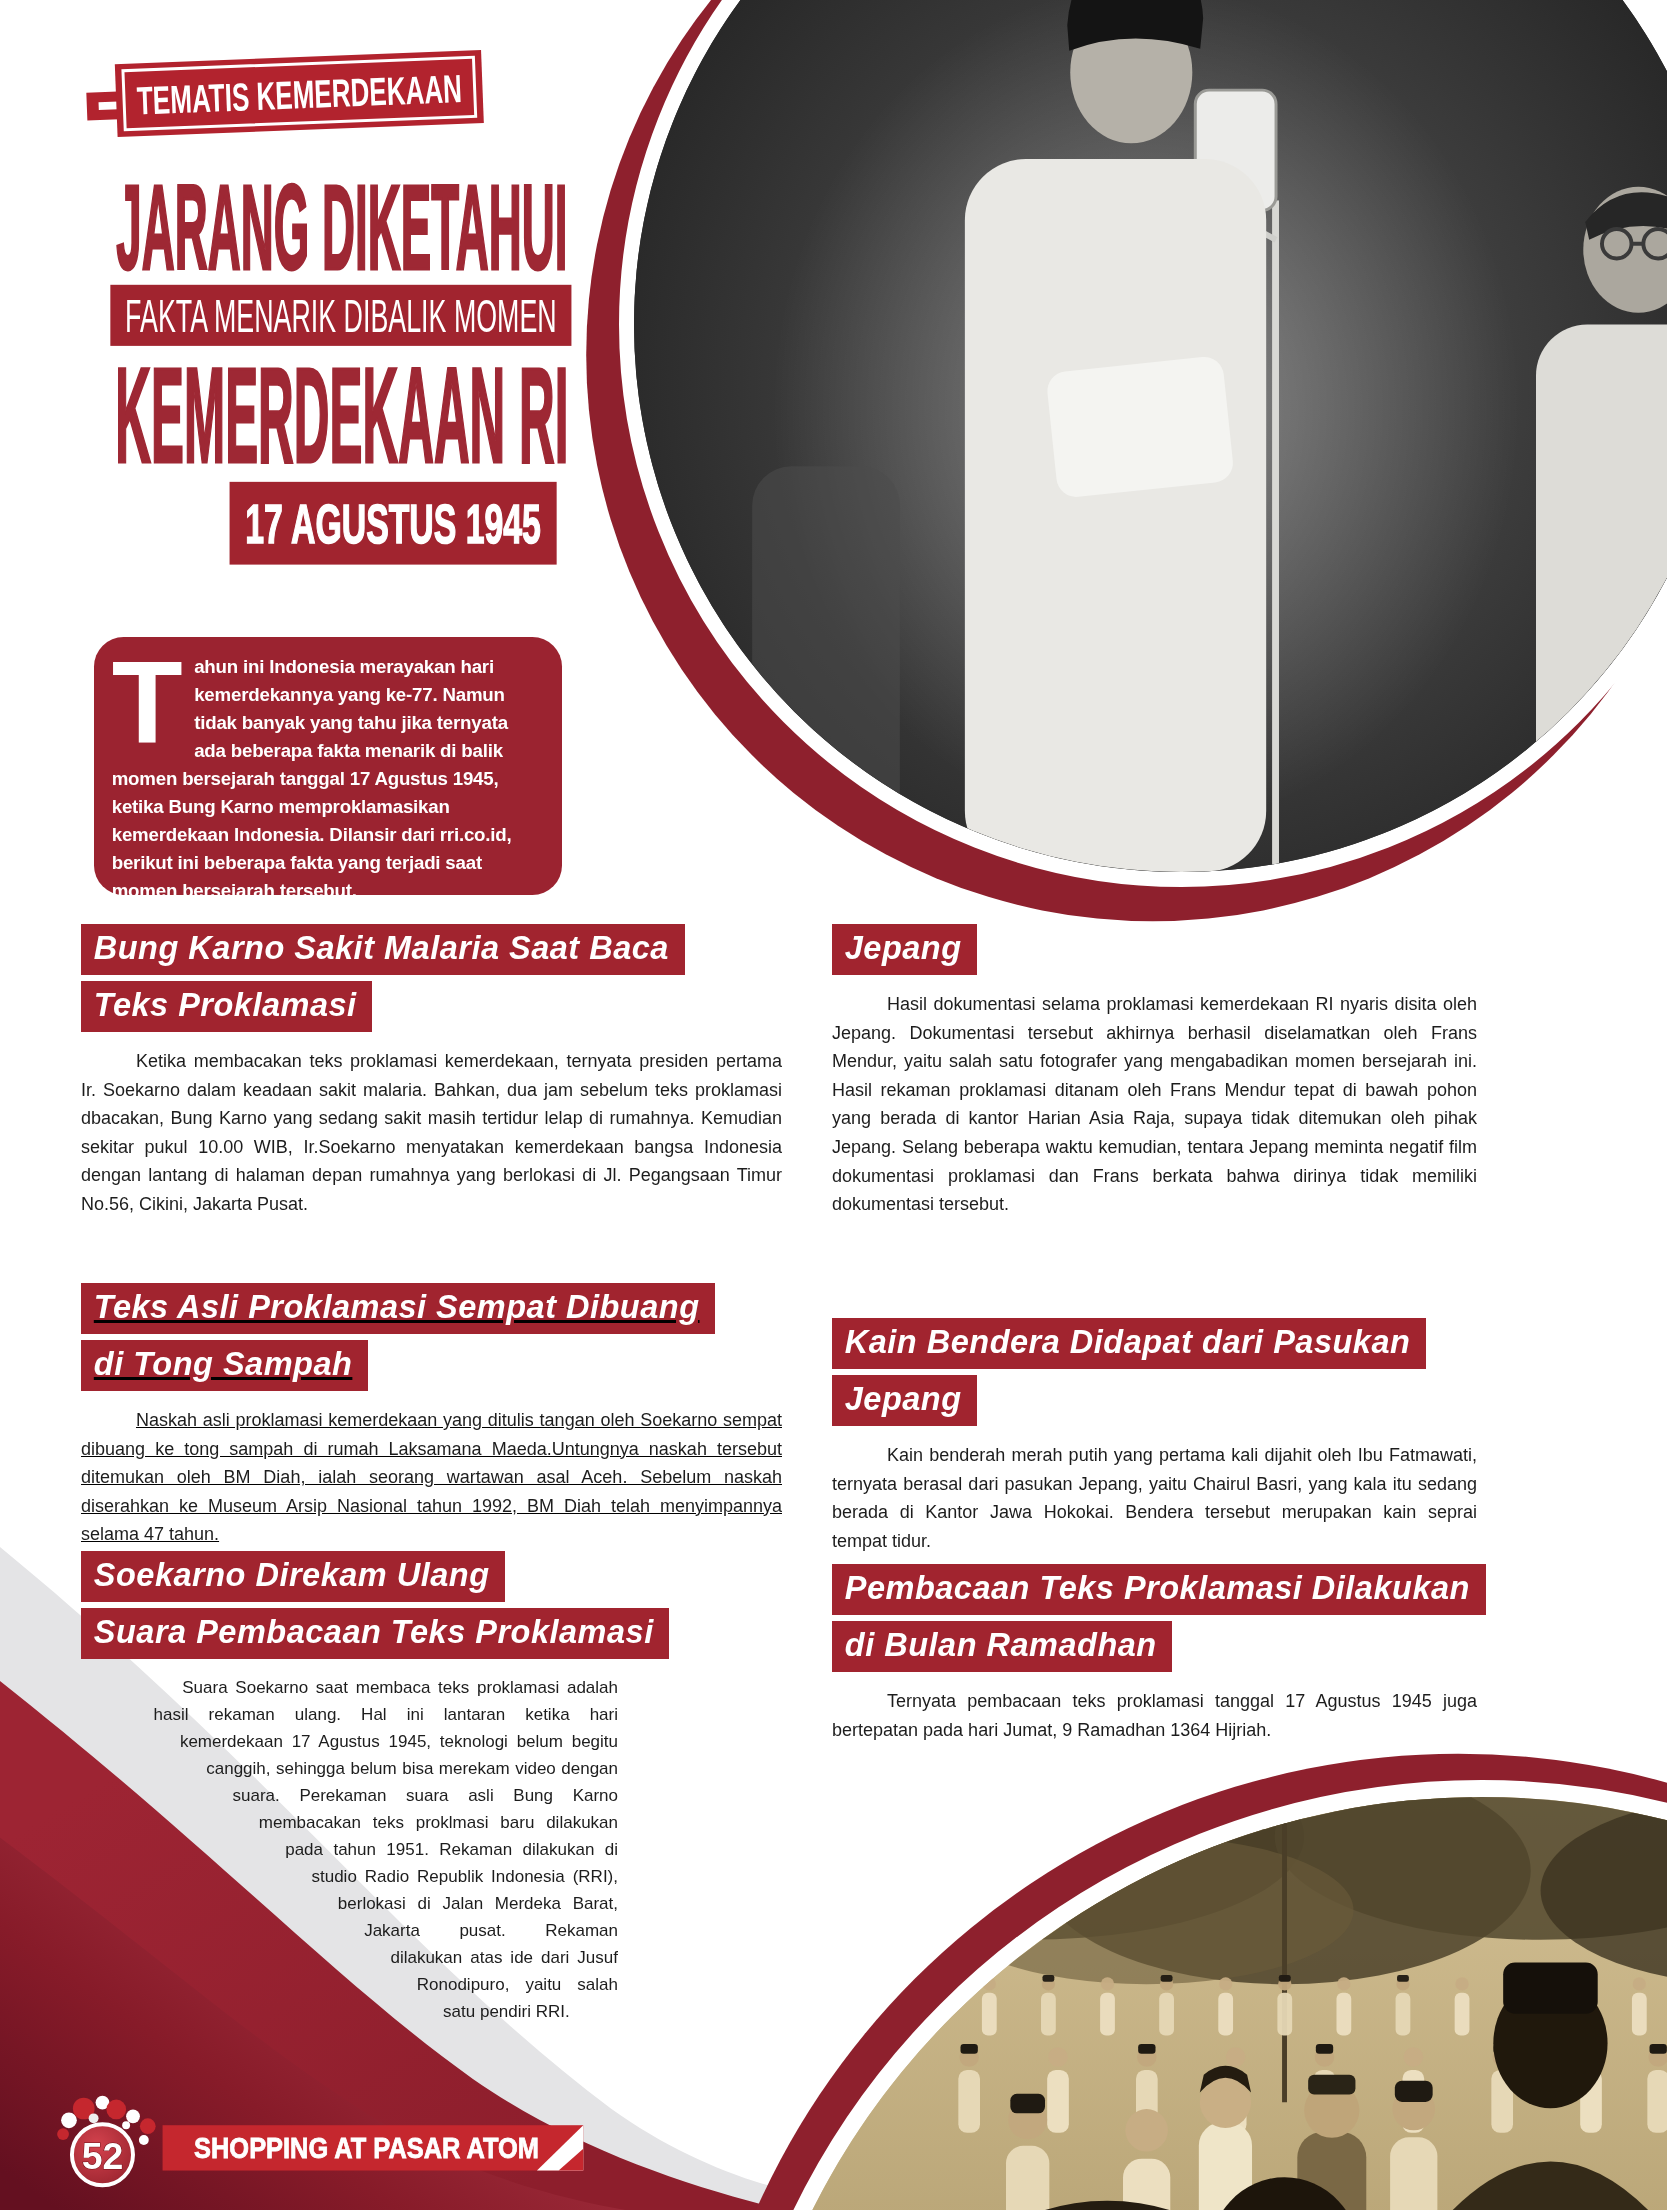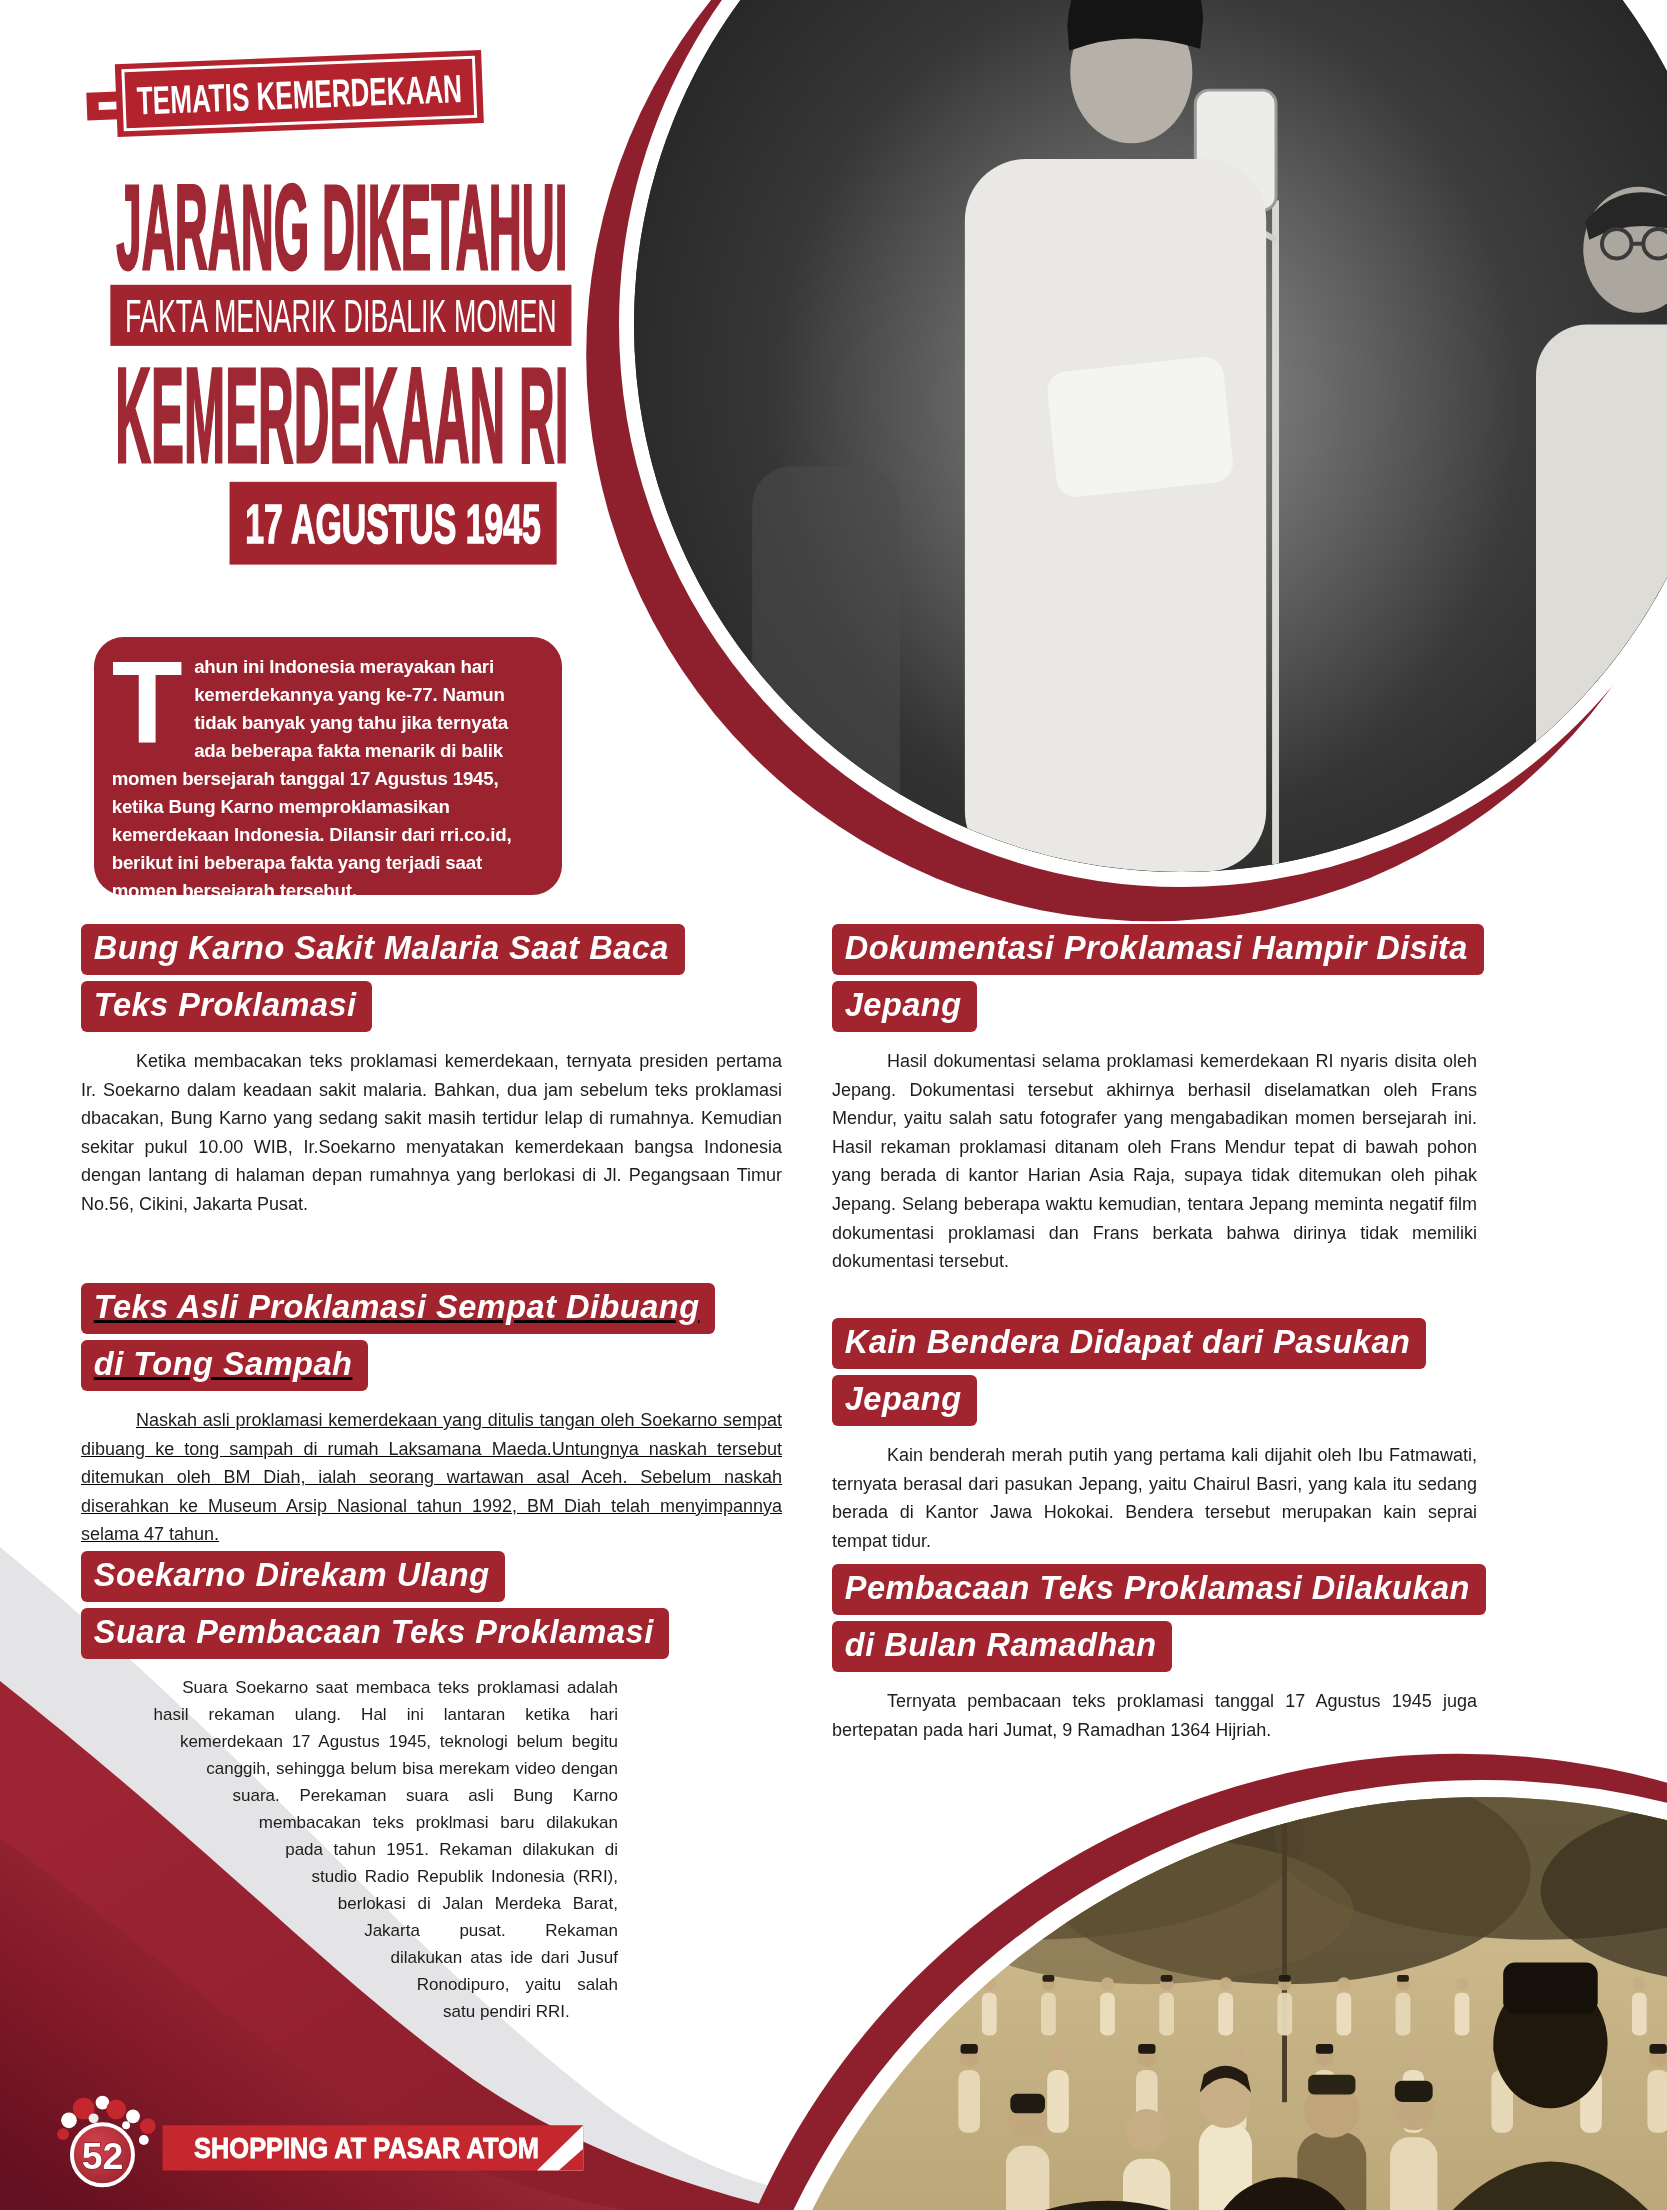--- a/index.html
+++ b/index.html
@@ -21,21 +21,21 @@
   .intro-box{left:94px;top:637px;width:468px;height:258px;background:#9b2330;border-radius:29.6px;
              color:#fff;padding:0;}
   .intro-text{margin:0;padding:15.8px 19.7px 0 17.7px;font-size:18.7px;line-height:28px;font-weight:bold;
               color:#fff;letter-spacing:-0.2px;}
   .dropcap{float:left;font-size:116px;line-height:85px;font-weight:bold;margin:7.9px 11.8px 0 0;}
 
   
   .sec{position:absolute;}
   .sec-bar{display:table;background:#a1242f;color:#fff;font-style:italic;font-weight:bold;
            font-size:32.5px;line-height:1;padding:7.9px 15.8px 10.8px 12.8px;margin:0 0 5.9px 0;white-space:nowrap;
-           letter-spacing:0.5px;border-radius:6px;}
+           letter-spacing:0.5px;}
   .sec-body{margin:14.8px 0 0 0;font-size:18px;line-height:28.6px;color:#1d1d1d;text-indent:55px;
             text-align:justify;}
   .sec-body.wrap-curve{font-size:17px;line-height:27px;}
   .curve-spacer{float:left;width:404px;height:532px;
                 shape-outside:polygon(0 0, 29.6px 9.9px, 404px 394px, 404px 532px, 0 532px);}
 </style>
 </head>
 <body>
 
 <div class="page">
@@ -240,23 +240,20 @@
           <span>Soekarno Direkam Ulang</span>
         </div>
       <div class="sec-bar">
           <span>Suara Pembacaan Teks Proklamasi</span>
         </div>
       <p class="sec-body wrap-curve"><span class="curve-spacer"></span><span>Suara Soekarno saat membaca teks proklamasi adalah hasil rekaman ulang. Hal ini lantaran ketika hari kemerdekaan 17 Agustus 1945, teknologi belum begitu canggih, sehingga belum bisa merekam video dengan suara. Perekaman suara asli Bung Karno membacakan teks proklmasi baru dilakukan pada tahun 1951. Rekaman dilakukan di studio Radio Republik Indonesia (RRI), berlokasi di Jalan Merdeka Barat, Jakarta pusat. Rekaman dilakukan atas ide dari Jusuf Ronodipuro, yaitu salah satu pendiri RRI.</span></p>
     </div>
 
     <div class="sec" style="left:832px;top:924px;width:645px;">
       <div class="sec-bar">
-          <span>Dokumentasi Proklamasi Hampir Disita</span>
-        </div>
-      <div class="sec-bar">
           <span>Jepang</span>
         </div>
       <p class="sec-body">Hasil dokumentasi selama proklamasi kemerdekaan RI nyaris disita oleh Jepang. Dokumentasi tersebut akhirnya berhasil diselamatkan oleh Frans Mendur, yaitu salah satu fotografer yang mengabadikan momen bersejarah ini. Hasil rekaman proklamasi ditanam oleh Frans Mendur tepat di bawah pohon yang berada di kantor Harian Asia Raja, supaya tidak ditemukan oleh pihak Jepang. Selang beberapa waktu kemudian, tentara Jepang meminta negatif film dokumentasi proklamasi dan Frans berkata bahwa dirinya tidak memiliki dokumentasi tersebut.</p>
     </div>
 
     <div class="sec" style="left:832px;top:1318px;width:645px;">
       <div class="sec-bar">
           <span>Kain Bendera Didapat dari Pasukan</span>
         </div>
       <div class="sec-bar">

